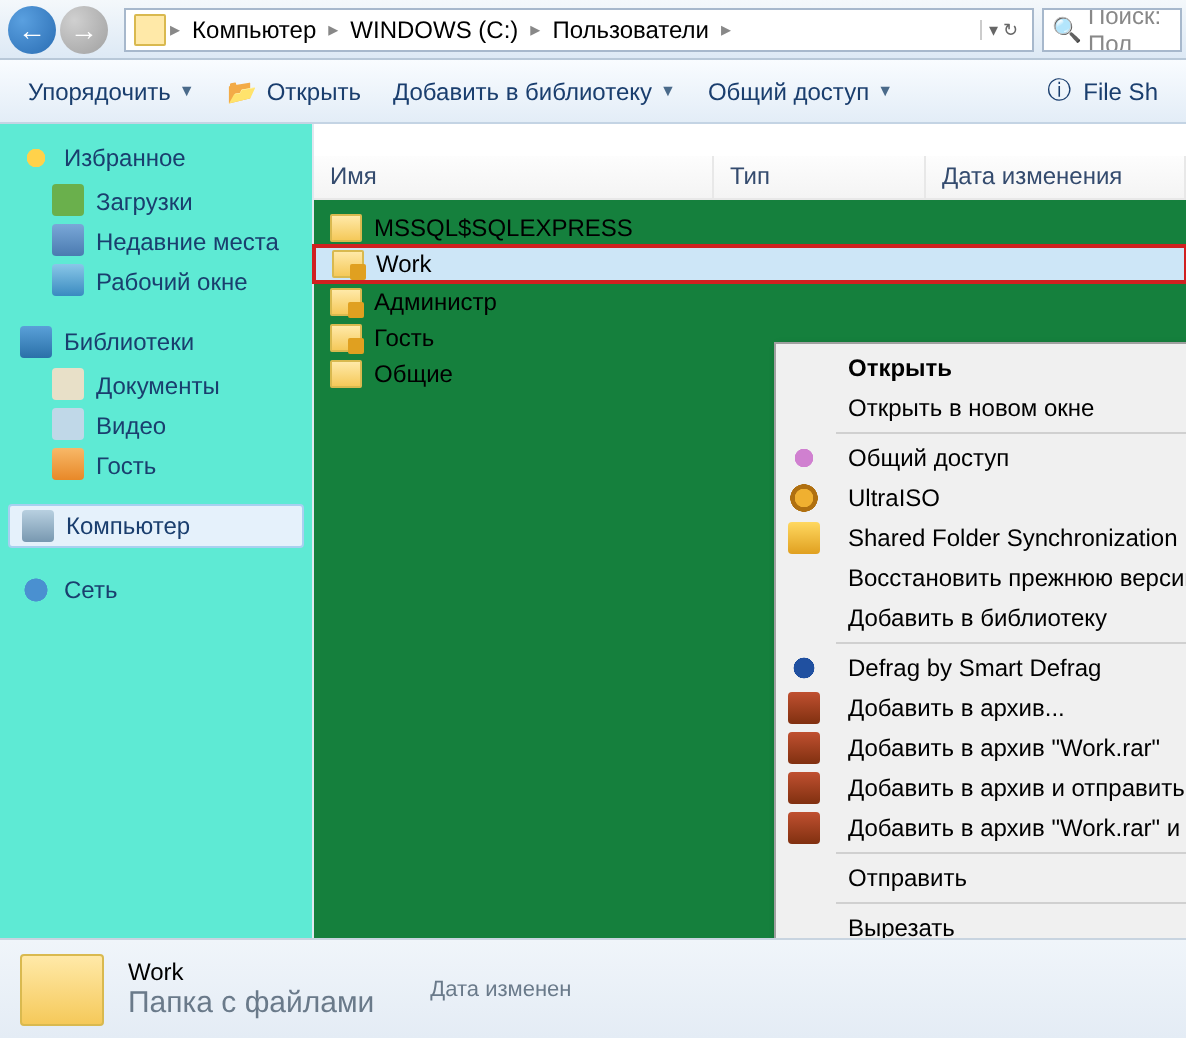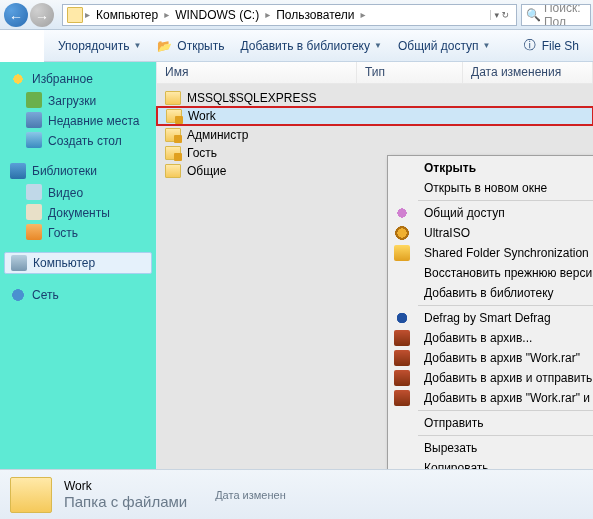--- a/index.html
+++ b/index.html
@@ -9,21 +9,21 @@
 .nav-btns { display: flex; align-items: center; padding: 0 4px; gap: 2px; }
 .nav-circle { width: 24px; height: 24px; border-radius: 50%; background: radial-gradient(circle at 30% 30%, #5aa0e0, #2a6db3); display: flex; align-items: center; justify-content: center; color: #fff; font-size: 14px; }
 .nav-circle.disabled { background: radial-gradient(circle at 30% 30%, #d0d0d0, #a0a0a0); }
 .breadcrumb { flex: 1; height: 22px; background: #fff; border: 1px solid #a7b8cc; margin: 0 4px; display: flex; align-items: center; padding: 0 4px; gap: 2px; }
 .bc-sep { color: #888; font-size: 10px; }
 .bc-item { padding: 0 4px; }
 .bc-icon { width: 16px; height: 16px; background: #ffe9a8; border: 1px solid #d9b94f; border-radius: 1px; }
 .bc-drop { color: #666; font-size: 9px; padding: 0 3px; border-left: 1px solid #ccc; margin-left: auto; }
 .search { width: 70px; height: 22px; background: #fff; border: 1px solid #a7b8cc; margin-right: 2px; display: flex; align-items: center; padding: 0 4px; color: #888; gap: 3px; overflow: hidden; }
 
-.toolbar { height: 32px; background: linear-gradient(#f9fcff,#e3edf7); border-bottom: 1px solid #c4d4e4; display: flex; align-items: center; padding: 0 8px; gap: 4px; margin-left: 44px; }
+.toolbar { height: 32px; background: linear-gradient(#f9fcff,#e3edf7); border-bottom: 1px solid #c4d4e4; display: flex; align-items: center; padding: 0 8px; gap: 4px; }
 .tb-item { display: flex; align-items: center; gap: 4px; padding: 3px 6px; color: #1a3e6e; cursor: default; }
 .tb-item .arr { font-size: 8px; color: #4a6a8a; }
 .tb-spacer { flex: 1; }
 .tb-icon { width: 16px; height: 16px; display: inline-flex; align-items: center; justify-content: center; }
 
 .main { display: flex; height: 430px; }
 .sidebar { width: 157px; background: #5eead4; border-right: 1px solid #e0e8f0; padding: 6px 0; }
 .sb-group { margin-bottom: 10px; }
 .sb-head { display: flex; align-items: center; gap: 6px; padding: 3px 10px; font-weight: 400; color: #1a3e6e; }
 .sb-item { display: flex; align-items: flex-end; gap: 6px; padding: 2px 10px 2px 26px; color: #1a3e6e; }
@@ -34,21 +34,21 @@
 .ico-recent { background: linear-gradient(#7aa8d8,#4a7ab0); border-radius: 2px; }
 .ico-desk { background: linear-gradient(#8ac7e8,#3a8ac0); border-radius: 2px; }
 .ico-lib { background: linear-gradient(#5aa0d8,#2a70a8); border-radius: 2px; }
 .ico-vid { background: #c0d8e8; border-radius: 2px; position: relative; }
 .ico-doc { background: #e8e0c8; border-radius: 2px; }
 .ico-img { background: linear-gradient(#a8d878,#68a838); border-radius: 2px; }
 .ico-mus { background: linear-gradient(#f8b868,#e88828); border-radius: 2px; }
 .ico-comp { background: linear-gradient(#b8d0e0,#7898b0); border-radius: 2px; }
 .ico-net { background: radial-gradient(circle,#4a90d0 50%,transparent 52%); }
 
-.content { flex: 1; background: #e5e5e5; position: relative; }
+.content { flex: 1; background: #15803d; position: relative; margin-top: 16px; }
 .col-headers { display: flex; height: 22px; border-bottom: 1px solid #e8e8e8; background: linear-gradient(#fdfdfd,#f4f4f4); }
 .col-h { padding: 3px 8px; border-right: 1px solid #e8e8e8; color: #344b6e; }
 .col-h.name { width: 200px; }
 .col-h.date { width: 130px; }
 .col-h.type { flex: 1; }
 .file-list { padding: 4px 0; }
 .file-row { display: flex; align-items: flex-end; gap: 6px; padding: 1px 8px; height: 18px; }
 .file-row .ico-folder { width: 16px; height: 14px; background: linear-gradient(#ffe9a8,#f5c95a); border: 1px solid #d9b94f; border-radius: 1px; }
 .file-row.locked .ico-folder { background: linear-gradient(#ffe9a8,#f5c95a); position: relative; }
 .file-row.locked .ico-folder::after { content:""; position: absolute; right:-2px; bottom:-2px; width:8px; height:8px; background:#e0a020; border-radius:1px; }
@@ -132,35 +132,35 @@
       <div class="sb-item">
           <span class="ico ico-dl"></span>
           <span>Загрузки</span>
         </div>
       <div class="sb-item">
           <span class="ico ico-recent"></span>
           <span>Недавние места</span>
         </div>
       <div class="sb-item">
           <span class="ico ico-desk"></span>
-          <span>Создать стол</span>
+          <span>Рабочий окне</span>
         </div>
     </div>
     <div class="sb-group">
       <div class="sb-head">
           <span class="ico ico-lib"></span>
           <span>Библиотеки</span>
         </div>
       <div class="sb-item">
+          <span class="ico ico-doc"></span>
+          <span>Документы</span>
+        </div>
+      <div class="sb-item">
           <span class="ico ico-vid"></span>
           <span>Видео</span>
-        </div>
-      <div class="sb-item">
-          <span class="ico ico-doc"></span>
-          <span>Документы</span>
         </div>
       <div class="sb-item">
           <span class="ico ico-mus"></span>
           <span>Гость</span>
         </div>
     </div>
     <div class="sb-group">
       <div class="sb-head sb-active">
           <span class="ico ico-comp"></span>
           <span>Компьютер</span>

